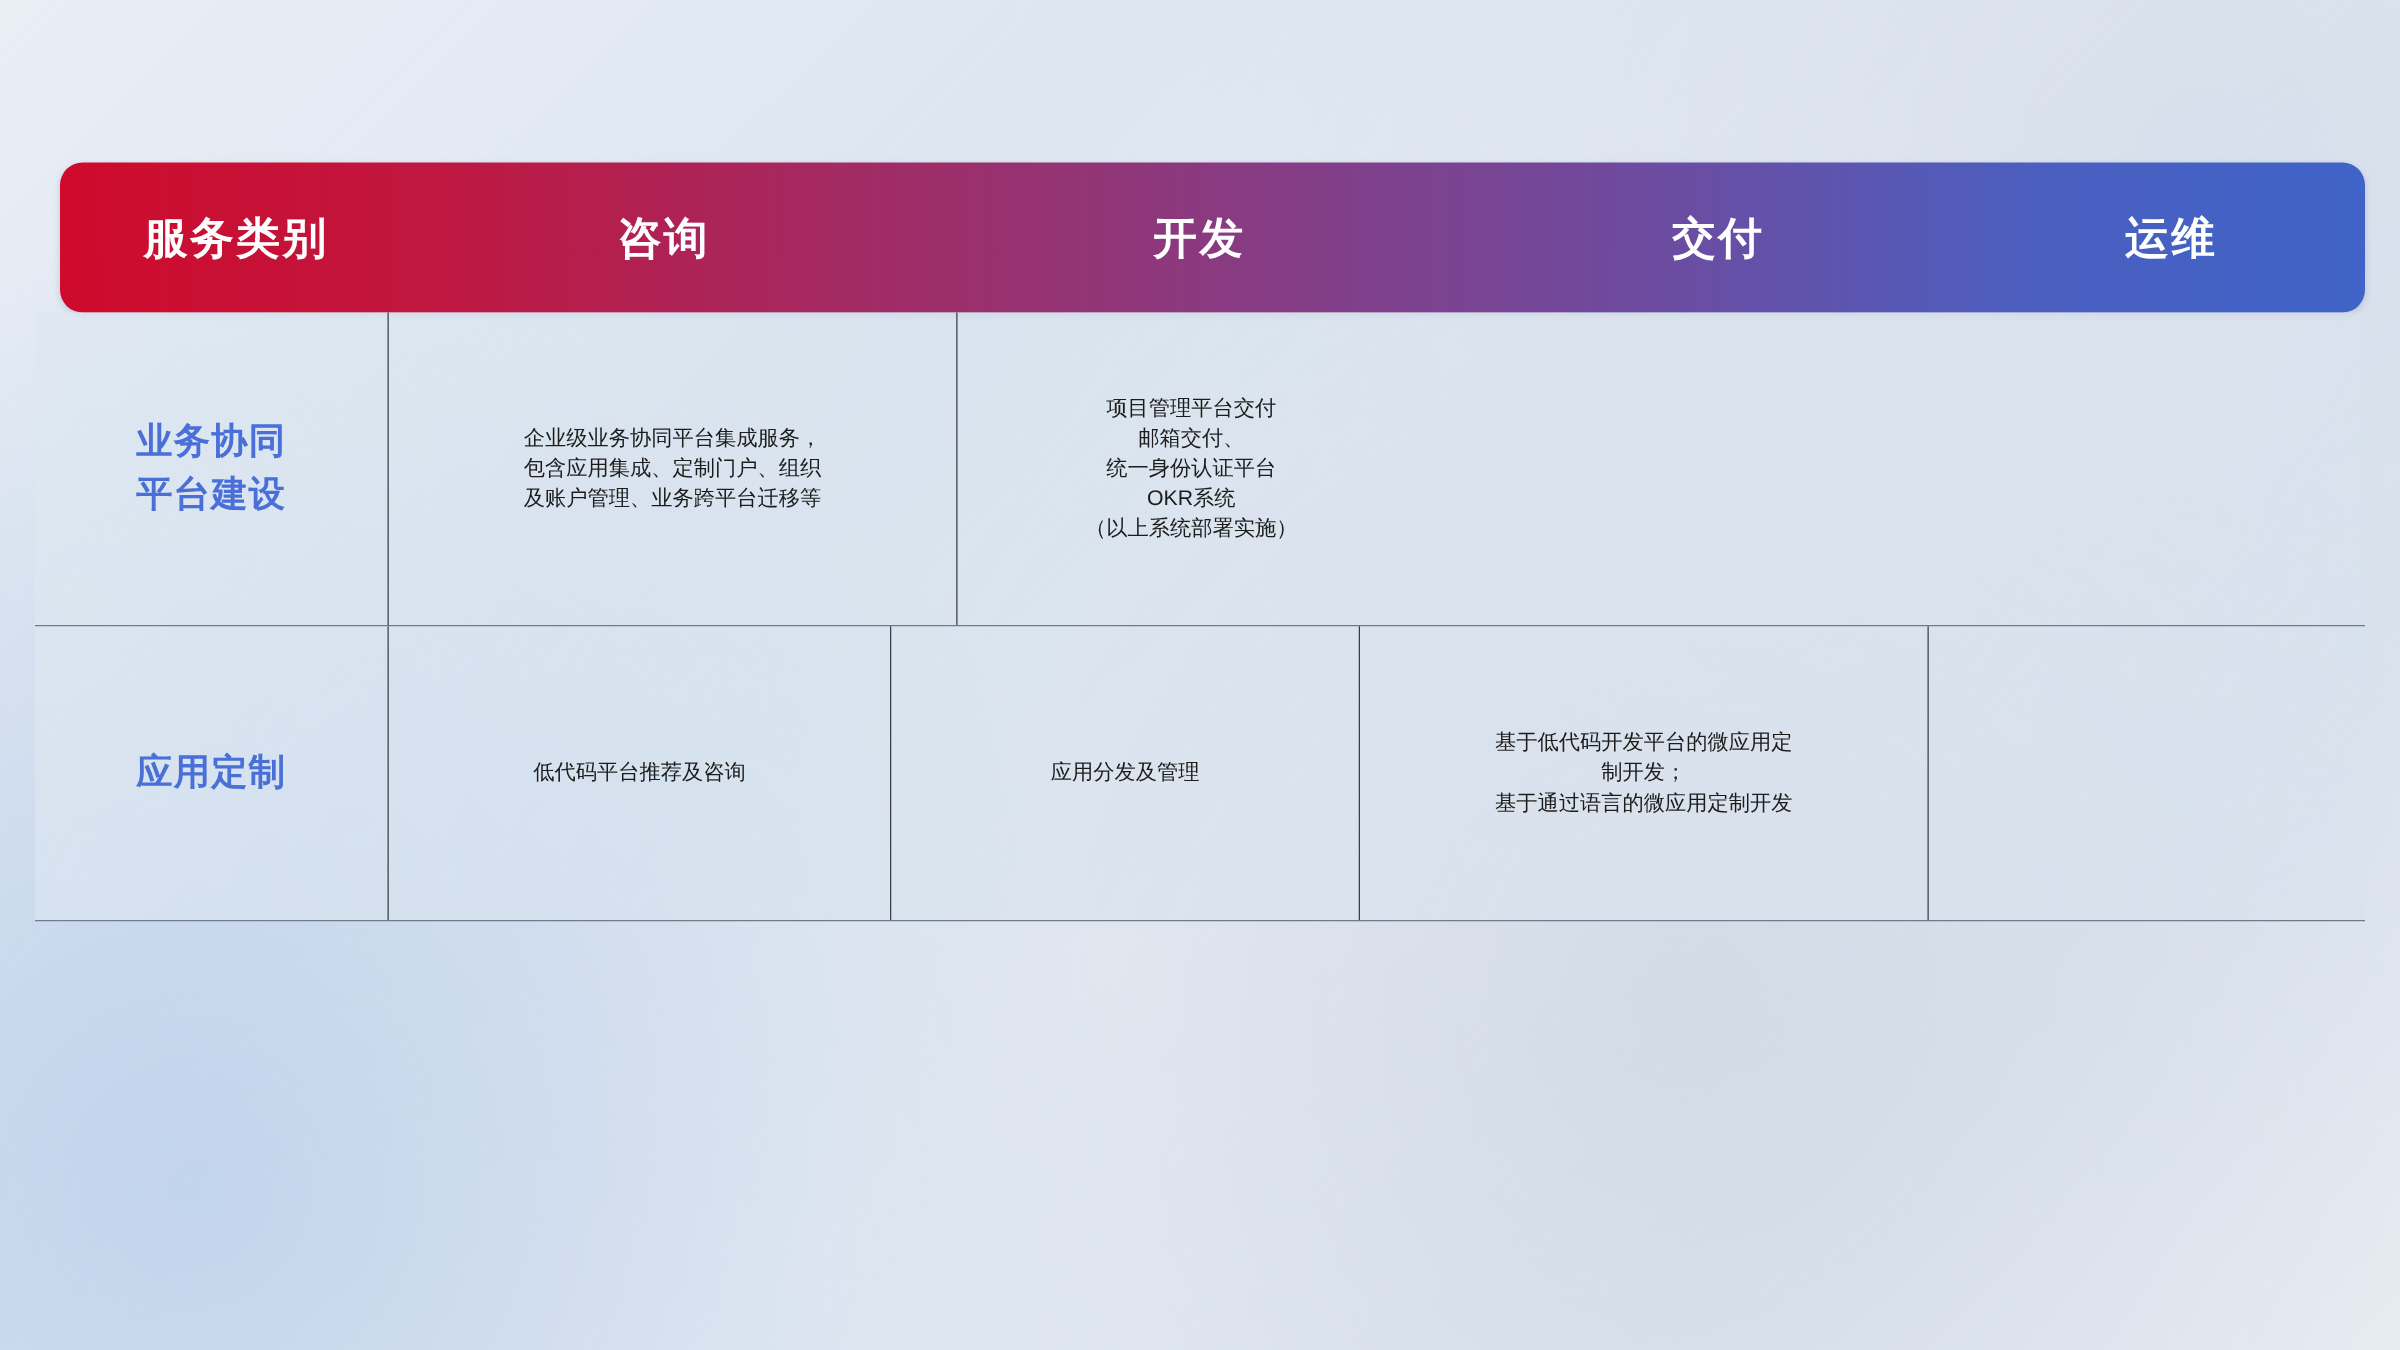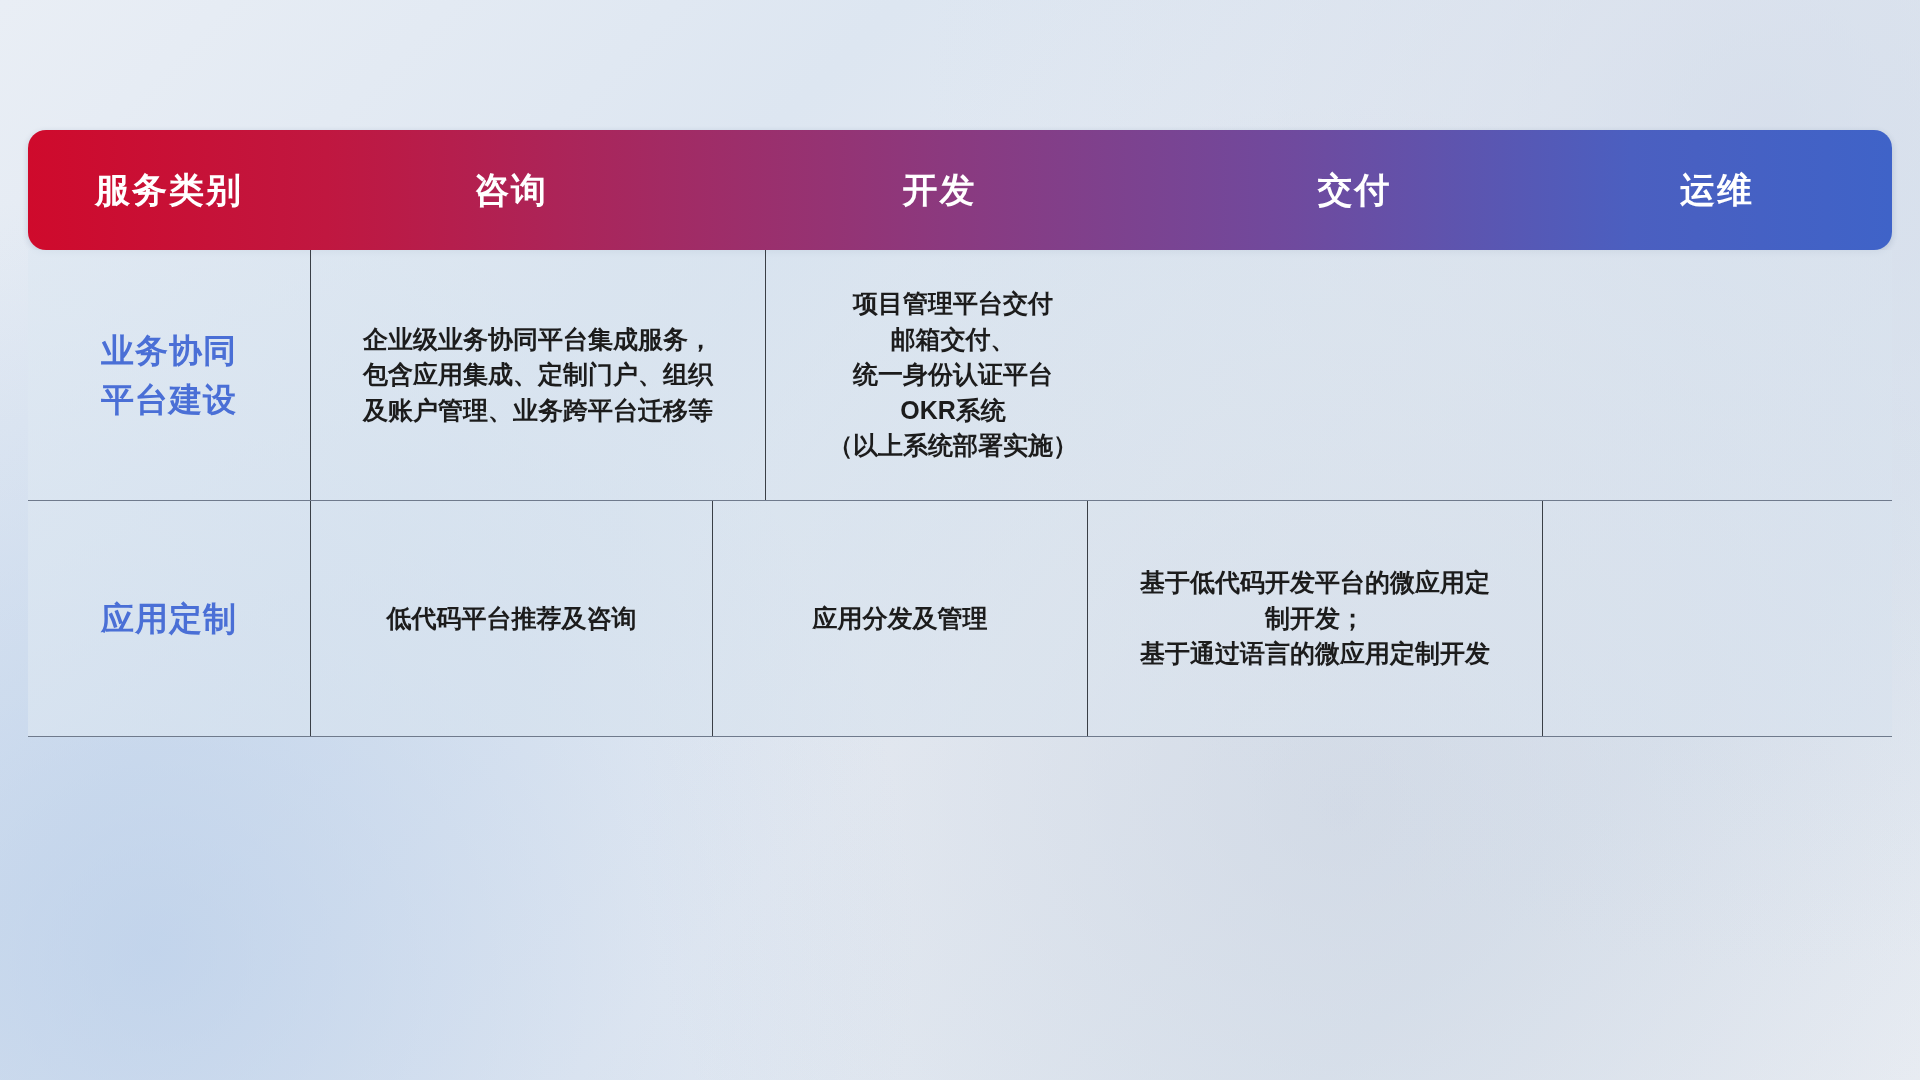--- a/index.html
+++ b/index.html
@@ -34,20 +34,21 @@
   }
 
   
   .thead {
     display: flex;
     height: 120px;
     border-radius: 18px;
     overflow: hidden;
     background: linear-gradient(90deg, #cf0a2c 0%, #c01740 16%, #a32a63 34%, #8a3a80 50%, #6f4a9e 68%, #4b5fc0 86%, #3f63c8 100%);
     box-shadow: 0 2px 6px rgba(40,60,100,0.18);
+    margin-left: 20px;
   }
   .th {
     display: flex;
     align-items: center;
     justify-content: center;
     color: #ffffff;
     font-size: 35px;
     font-weight: bold;
     letter-spacing: 2px;
     text-align: center;
@@ -70,31 +71,30 @@
   .tr.r1 { height: 250px; }
   .tr.r2 { height: 185px; }
   .tr.r3 { height: 235px; }
 
   .td {
     display: flex;
     align-items: center;
     justify-content: center;
     padding: 8px 14px;
     box-sizing: border-box;
-    font-size: 25px;
+    font-size: 17px;
     color: #1c1c1c;
     line-height: 1.42;
     text-align: center;
     white-space: pre-line;
-    font-weight: bold;
   }
   .td.cat {
     color: #4a6fd6;
     font-weight: bold;
-    font-size: 33px;
+    font-size: 29px;
     line-height: 1.5;
     letter-spacing: 1px;
   }
   .vline {
     border-left: 1.5px solid #3a3f46;
   }
 </style>
 </head>
 <body>
 

